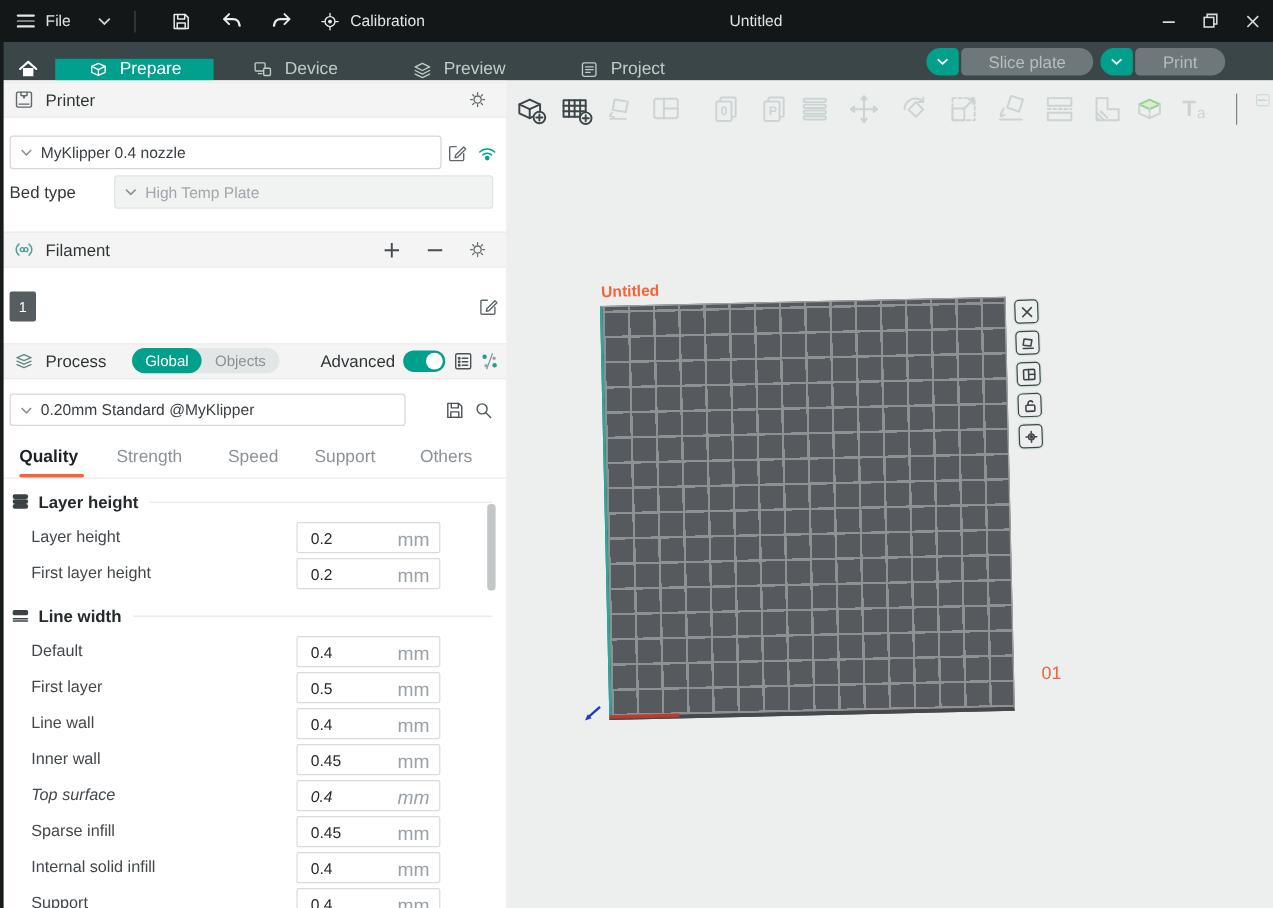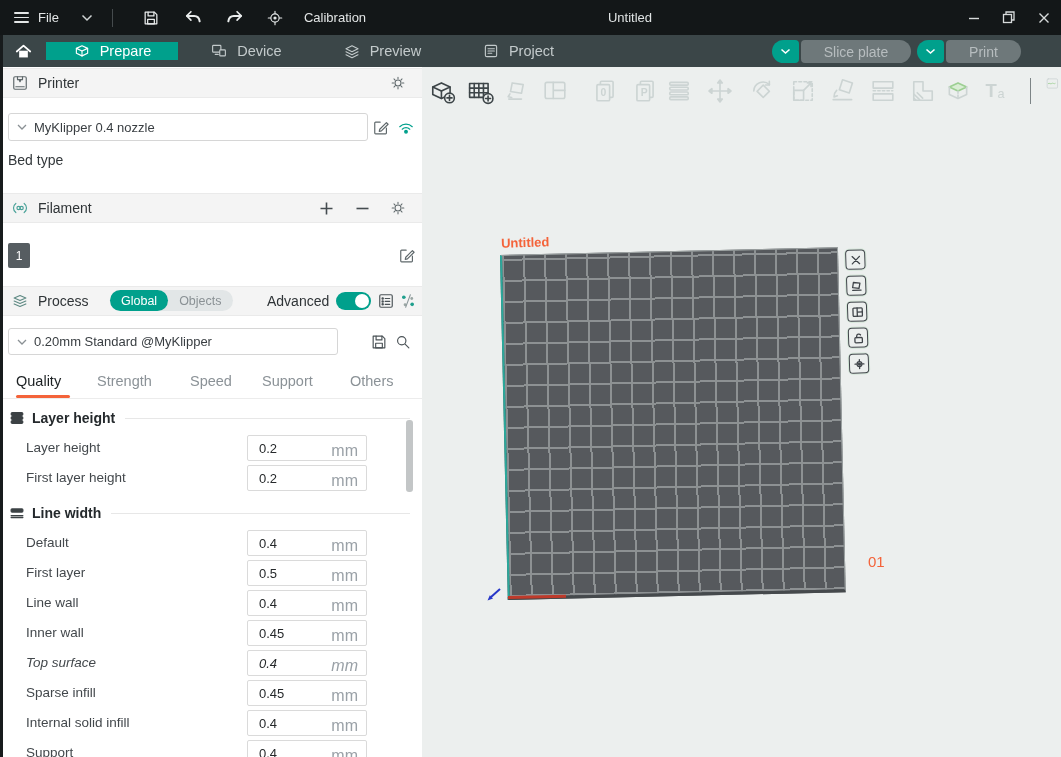--- a/index.html
+++ b/index.html
@@ -15,28 +15,28 @@
 
   
   #titlebar{position:absolute;left:0;top:0;width:1061px;height:35px;background:#131718;color:#e3e6e6;display:flex;align-items:center;}
   .tb-left{display:flex;align-items:center;gap:0;padding-left:14px;}
   .burger{display:flex;flex-direction:column;gap:3px;margin-right:9px;cursor:pointer}
   .burger i{display:block;width:15px;height:1.7px;background:#e3e6e6;border-radius:1px}
   .tb-file{font-size:13px;}
   .tb-chev{margin-left:22px;color:#cfd4d4}
   .tb-sep{width:1px;height:18px;background:#454b4d;margin:0 17px 0 19px}
   .tb-ico{width:20px;height:20px;margin:0 11px;color:#e9ecec;cursor:pointer}
-  .tb-calib{display:flex;align-items:center;gap:20px;margin-left:10px;cursor:pointer}
+  .tb-calib{display:flex;align-items:center;gap:8px;margin-left:10px;cursor:pointer}
   .tb-calib span{font-size:13px}
   #win-title{position:absolute;left:630px;transform:translateX(-50%);font-size:13px;color:#dfe3e3}
   .tb-right{position:absolute;right:0;top:0;height:35px;display:flex}
   .winbtn{width:35px;height:35px;display:flex;align-items:center;justify-content:center;color:#d7dbdb;cursor:pointer}
 
   
-  #navbar{position:absolute;left:0;top:35px;width:1061px;height:32px;background:#3b4648;display:flex;align-items:center;}
+  #navbar{position:absolute;left:0;top:35px;width:1061px;height:32px;background:#3b4648;display:flex;align-items:flex-end;}
   .nav-home{width:46px;display:flex;align-items:center;justify-content:center;color:#fff;cursor:pointer}
   .nav-tab{display:flex;align-items:center;justify-content:center;gap:9px;font-size:14.5px;color:#c3cacb;cursor:pointer}
   .nav-tab.active{background:#00a08c;color:#fff}
   #tab-prepare{width:132px}
   #tab-preview,#tab-device,#tab-project{width:136px}
   .split-btn{position:absolute;top:40px;height:23px;display:flex;cursor:pointer}
   #btn-slice{left:772px}
   #btn-print{left:917px}
   .sb-chev{width:27px;height:23px;background:#00a08c;border-radius:11.5px 4px 4px 11.5px;display:flex;align-items:center;justify-content:center}
   .sb-label{height:23px;background:#6e787a;border-radius:4px 11.5px 11.5px 4px;color:#b7bdbf;font-size:14px;display:flex;align-items:center;justify-content:center;margin-left:2px;padding:0 2px}
@@ -56,21 +56,21 @@
   .slot-badge{position:absolute;width:22px;height:25px;background:#565d61;color:#fff;font-size:12px;display:flex;align-items:center;justify-content:center;border-radius:2px}
   .mini-ico{position:absolute;width:20px;height:20px;color:#5f686b;cursor:pointer}
   .scope-pill{position:absolute;display:flex;background:#e2e6e7;border-radius:11px;height:21px;align-items:center;cursor:pointer}
   .scope-seg{font-size:12.5px;padding:0 11px;height:21px;display:flex;align-items:center;border-radius:11px;color:#8a9195}
   .scope-seg.on{background:#00a08c;color:#fff}
   .adv-label{position:absolute;font-size:14px;color:#2f3437}
   .toggle{position:absolute;width:35px;height:18px;border-radius:9px;background:#00a08c;cursor:pointer}
   .toggle .knob{position:absolute;right:2px;top:2px;width:14px;height:14px;border-radius:50%;background:#fff}
   .ptabs{position:absolute;left:0;top:301px;width:422px;height:31px;border-bottom:1px solid #ececec;box-sizing:border-box}
   .ptab{position:absolute;top:5px;font-size:14.5px;color:#8b9297;cursor:pointer}
-  .ptab.active{color:#1c2123;font-weight:normal}
+  .ptab.active{color:#1c2123;font-weight:bold}
   .ptab-underline{position:absolute;left:16px;top:27px;width:54px;height:3px;background:#f4633a;border-radius:2px}
   #params-panel{position:absolute;left:0;top:332px;width:422px;height:358px;overflow:hidden}
   .param-sec-head{position:absolute;left:8px;right:12px;height:22px;display:flex;align-items:center}
   .param-sec-head .psi{width:18px;height:18px;color:#3c4245}
   .param-sec-head .pst{margin-left:6px;font-size:14px;font-weight:bold;color:#24292c;white-space:nowrap}
   .param-sec-head .rule{flex:1;height:1px;background:#e7e7e7;margin-left:10px}
   .param-row{position:absolute;left:0;width:422px;height:27px}
   .param-label{position:absolute;left:26px;top:5px;font-size:13.5px;color:#43484c}
   .param-input{position:absolute;left:247px;top:0;width:120px;height:26px;box-sizing:border-box;border:1px solid #dadada;border-radius:2px;background:#fff;cursor:text}
   .param-value{position:absolute;left:11px;top:5px;font-size:13px;color:#26292b}
@@ -249,20 +249,26 @@
       </svg>
   </span>
   <span class="mini-ico" style="left:396px;top:51px;color:#00a08c">
     <svg viewBox="0 0 24 24" class="st14">
         <path d="M4.5 10.5a10.5 10.5 0 0 1 15 0"></path>
         <path d="M7.5 13.5a6.3 6.3 0 0 1 9 0"></path>
         <circle cx="12" cy="16.5" r="1.6" fill="currentColor"></circle>
       </svg>
   </span>
   <span class="side-label" style="left:8px;top:85px">Bed type</span>
+  <div class="combo dim" style="left:95px;top:79px;width:316px">
+    <svg class="chev" width="10" height="6" viewBox="0 0 10 6">
+        <polyline points="1,1 5,5 9,1"></polyline>
+      </svg>
+    <span>High Temp Plate</span>
+  </div>
 
   <div class="sec-head" style="top:126px">
     <span class="sh-ico" style="color:#4aa299">
       <svg viewBox="0 0 24 24" class="st14">
           <path d="M7 6.5a6.8 6.8 0 0 0 0 11"></path>
           <path d="M17 6.5a6.8 6.8 0 0 1 0 11"></path>
           <circle cx="10.3" cy="12" r="2"></circle>
           <circle cx="13.9" cy="12" r="2"></circle>
         </svg>
     </span>

